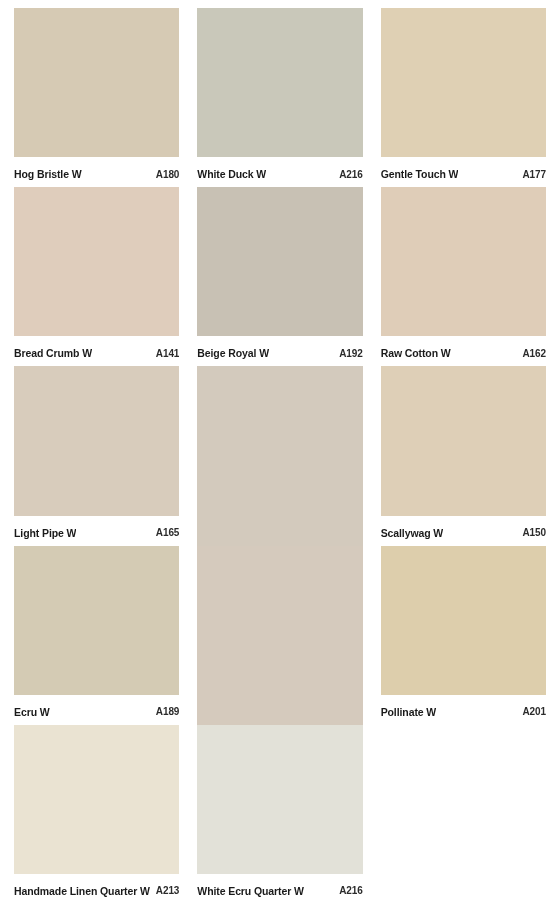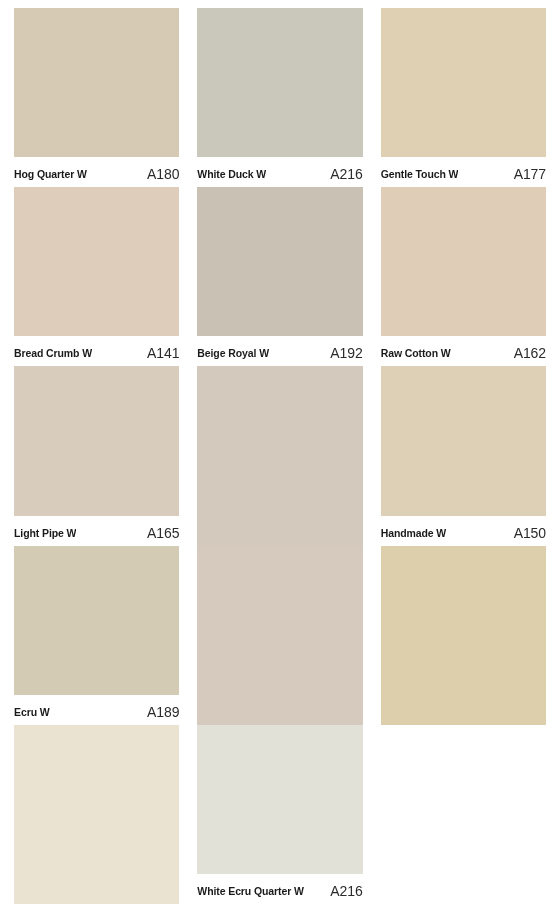--- a/index.html
+++ b/index.html
@@ -54,35 +54,35 @@
   .swatch-name {
     font-size: 10.5px;
     font-weight: bold;
     color: #1a1a1a;
     letter-spacing: -0.1px;
     overflow: hidden;
     text-overflow: clip;
   }
 
   .swatch-code {
-    font-size: 14px;
-    font-weight: normal;
+    font-size: 10px;
+    font-weight: bold;
     color: #2b2b2b;
     letter-spacing: -0.1px;
     flex: 0 0 auto;
   }
 </style>
 </head>
 <body>
 
 <div id="swatch-grid">
     <div class="swatch-cell">
       <div class="swatch-chip" style="background: rgb(214, 202, 180);"></div>
       <div class="swatch-caption">
-        <span class="swatch-name">Hog Quarter W</span>
+        <span class="swatch-name">Hog Bristle W</span>
         <span class="swatch-code">A180</span>
       </div>
     </div>
     <div class="swatch-cell">
       <div class="swatch-chip" style="background: rgb(201, 200, 186);"></div>
       <div class="swatch-caption">
         <span class="swatch-name">White Duck W</span>
         <span class="swatch-code">A216</span>
       </div>
     </div>
@@ -120,39 +120,47 @@
         <span class="swatch-name">Light Pipe W</span>
         <span class="swatch-code">A165</span>
       </div>
     </div>
     <div class="swatch-cell">
       <div class="swatch-chip" style="background: rgb(211, 202, 189);"></div>
     </div>
     <div class="swatch-cell">
       <div class="swatch-chip" style="background: rgb(222, 207, 183);"></div>
       <div class="swatch-caption">
-        <span class="swatch-name">Handmade W</span>
+        <span class="swatch-name">Scallywag W</span>
         <span class="swatch-code">A150</span>
       </div>
     </div>
     <div class="swatch-cell">
       <div class="swatch-chip" style="background: rgb(212, 203, 180);"></div>
       <div class="swatch-caption">
         <span class="swatch-name">Ecru W</span>
         <span class="swatch-code">A189</span>
       </div>
     </div>
     <div class="swatch-cell">
       <div class="swatch-chip" style="background: rgb(213, 202, 189);"></div>
     </div>
     <div class="swatch-cell">
       <div class="swatch-chip" style="background: rgb(221, 206, 172);"></div>
+      <div class="swatch-caption">
+        <span class="swatch-name">Pollinate W</span>
+        <span class="swatch-code">A201</span>
+      </div>
     </div>
     <div class="swatch-cell">
       <div class="swatch-chip" style="background: rgb(234, 227, 210);"></div>
+      <div class="swatch-caption">
+        <span class="swatch-name">Handmade Linen Quarter W</span>
+        <span class="swatch-code">A213</span>
+      </div>
     </div>
     <div class="swatch-cell">
       <div class="swatch-chip" style="background: rgb(226, 225, 216);"></div>
       <div class="swatch-caption">
         <span class="swatch-name">White Ecru Quarter W</span>
         <span class="swatch-code">A216</span>
       </div>
     </div>
   </div>
 

